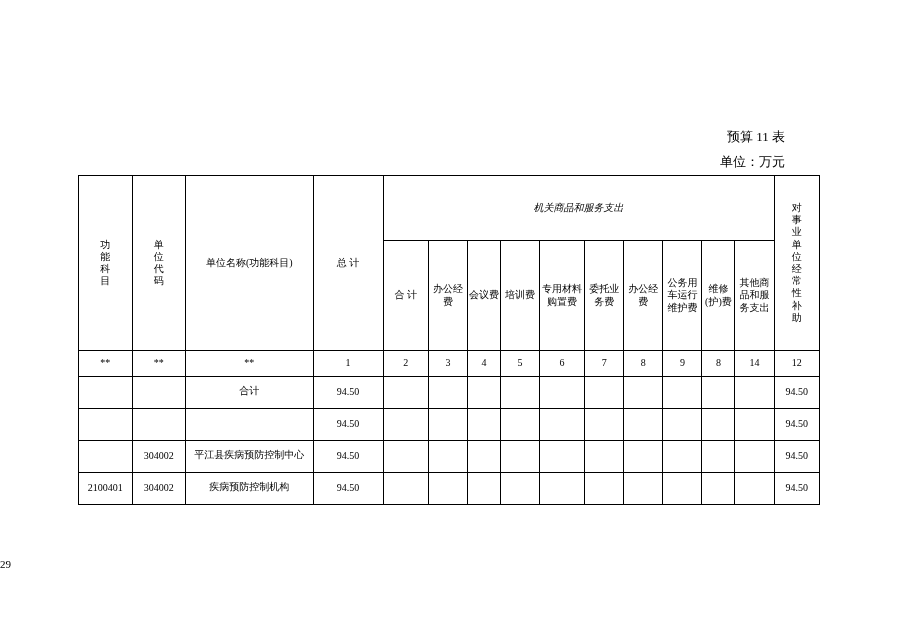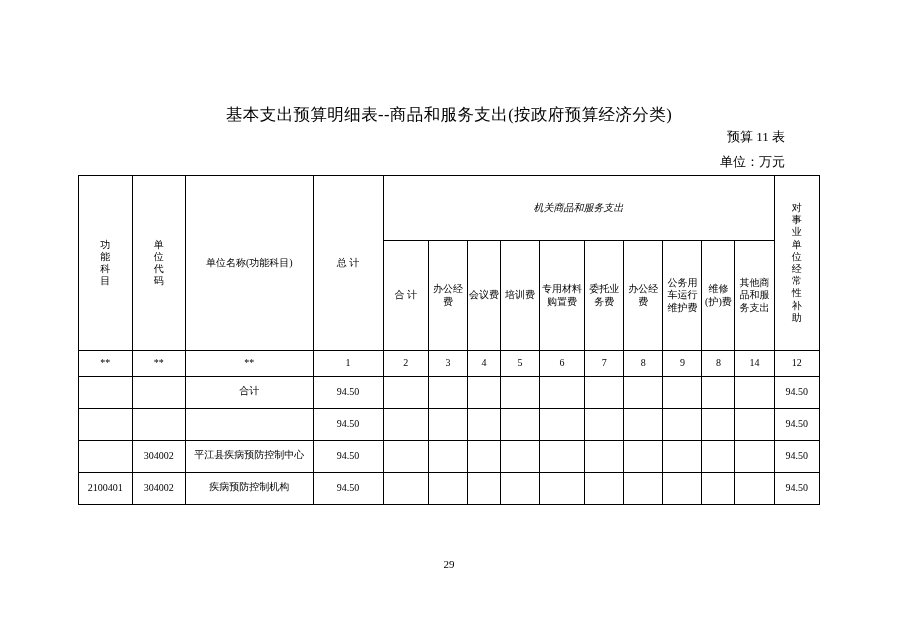--- a/index.html
+++ b/index.html
@@ -90,34 +90,33 @@
     font-family: Liberation Mono, monospace;
   }
   .narrow-vert {
     padding: 2px 3px;
   }
   .page-number {
     position: absolute;
     top: 558px;
     left: 0;
     width: 898px;
-    text-align: center;
+    text-align: left;
     font-size: 11px;
   }
   .wrap2 {
     font-size: 10px;
     line-height: 1.25;
   }
 </style>
 </head>
 <body>
 
 <div class="page">
 
-  <div class="doc-title">基本支出预算明细表--商品和服务支出(按政府预算经济分类)</div>
 
   <div class="meta-line meta-1">预算 11 表</div>
   <div class="meta-line meta-2">单位：万元</div>
 
   <table class="budget">
     <colgroup>
       <col style="width:52px">
       <col style="width:52px">
       <col style="width:124px">
       <col style="width:68px">

